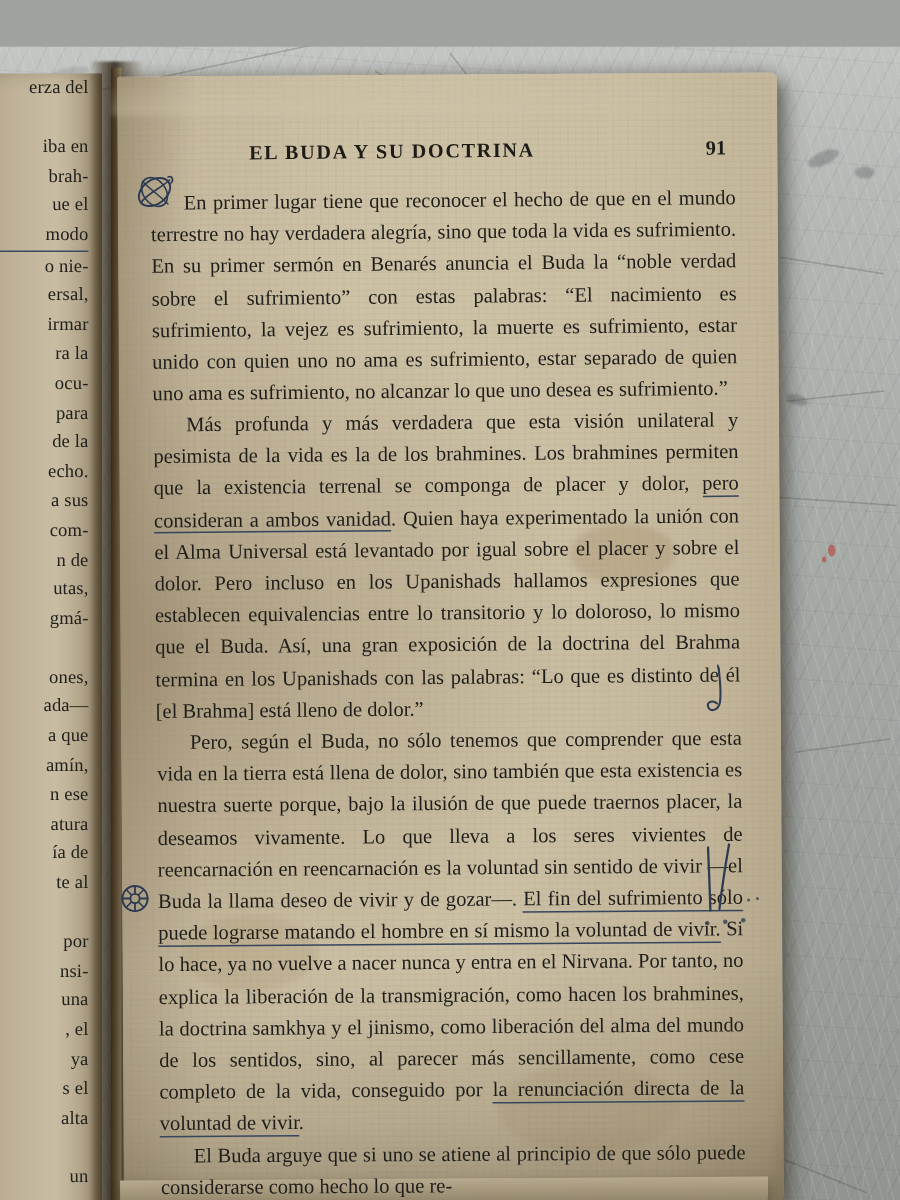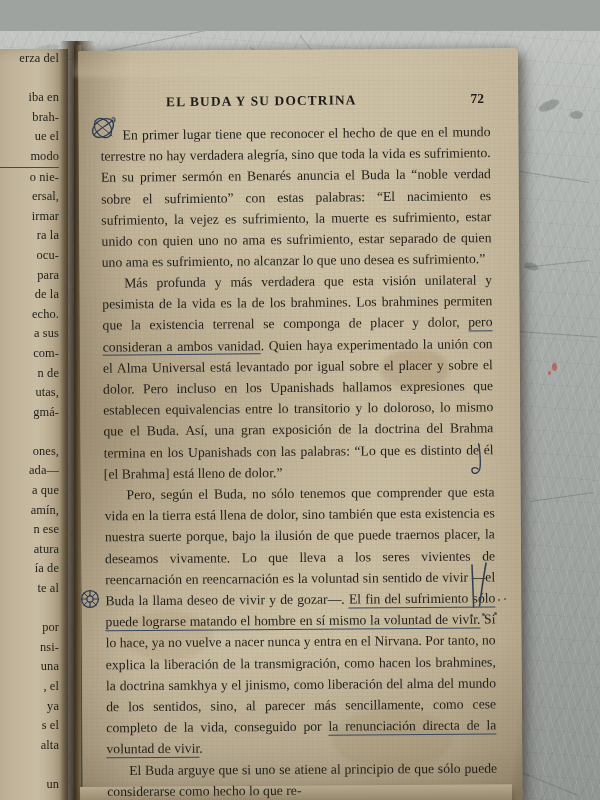--- a/index.html
+++ b/index.html
@@ -334,21 +334,21 @@
       <div class="foxing" style="left:40px; top:560px; width:90px; height:50px; opacity:.6;"></div>
       <div class="foxing" style="left:250px; top:660px; width:120px; height:60px; opacity:.5;"></div>
     </div>
     <div class="page-edge-bottom"></div>
     <div class="top-sheet-curl"></div>
 
     <div class="text-col">
 
       <div class="running-head">
         <div class="rh-title">EL BUDA Y SU DOCTRINA</div>
-        <div class="rh-folio">72</div>
+        <div class="rh-folio">91</div>
       </div>
 
       <div class="body-text" id="body-text">
           <div class="para skew1"><span>En primer lugar tiene que reconocer el hecho de que en el mundo terrestre no hay verdadera alegría, sino que toda la vida es sufrimiento. En su primer sermón en Benarés anuncia el Buda la “noble verdad sobre el sufrimiento” con estas palabras: “El nacimiento es sufrimiento, la vejez es sufrimiento, la muerte es sufrimiento, estar unido con quien uno no ama es sufrimiento, estar separado de quien uno ama es sufrimiento, no alcanzar lo que uno desea es sufrimiento.”</span></div>
           <div class="para skew2"><span>Más profunda y más verdadera que esta visión unilateral y pesimista de la vida es la de los brahmines. Los brahmines permiten que la existencia terrenal se componga de placer y dolor, </span><span class="u-pen">pero consideran a ambos vanidad</span><span>. Quien haya experimentado la unión con el Alma Universal está levantado por igual sobre el placer y sobre el dolor. Pero incluso en los Upanishads hallamos expresiones que establecen equivalencias entre lo transitorio y lo doloroso, lo mismo que el Buda. Así, una gran exposición de la doctrina del Brahma termina en los Upanishads con las palabras: “Lo que es distinto de él [el Brahma] está lleno de dolor.”</span></div>
           <div class="para skew3"><span>Pero, según el Buda, no sólo tenemos que comprender que esta vida en la tierra está llena de dolor, sino también que esta existencia es nuestra suerte porque, bajo la ilusión de que puede traernos placer, la deseamos vivamente. Lo que lleva a los seres vivientes de reencarnación en reencarnación es la voluntad sin sentido de vivir —el Buda la llama deseo de vivir y de gozar—. </span><span class="u-pen">El fin del sufrimiento sólo puede lograrse matando el hombre en sí mismo la voluntad de vivir.</span><span> Si lo hace, ya no vuelve a nacer nunca y entra en el Nirvana. Por tanto, no explica la liberación de la transmigración, como hacen los brahmines, la doctrina samkhya y el jinismo, como liberación del alma del mundo de los sentidos, sino, al parecer más sencillamente, como cese completo de la vida, conseguido por </span><span class="u-pen">la renunciación directa de la voluntad de vivir</span><span>.</span></div>
           <div class="para skew4"><span>El Buda arguye que si uno se atiene al principio de que sólo puede considerarse como hecho lo que re-</span></div>
         </div>
     </div>
 

